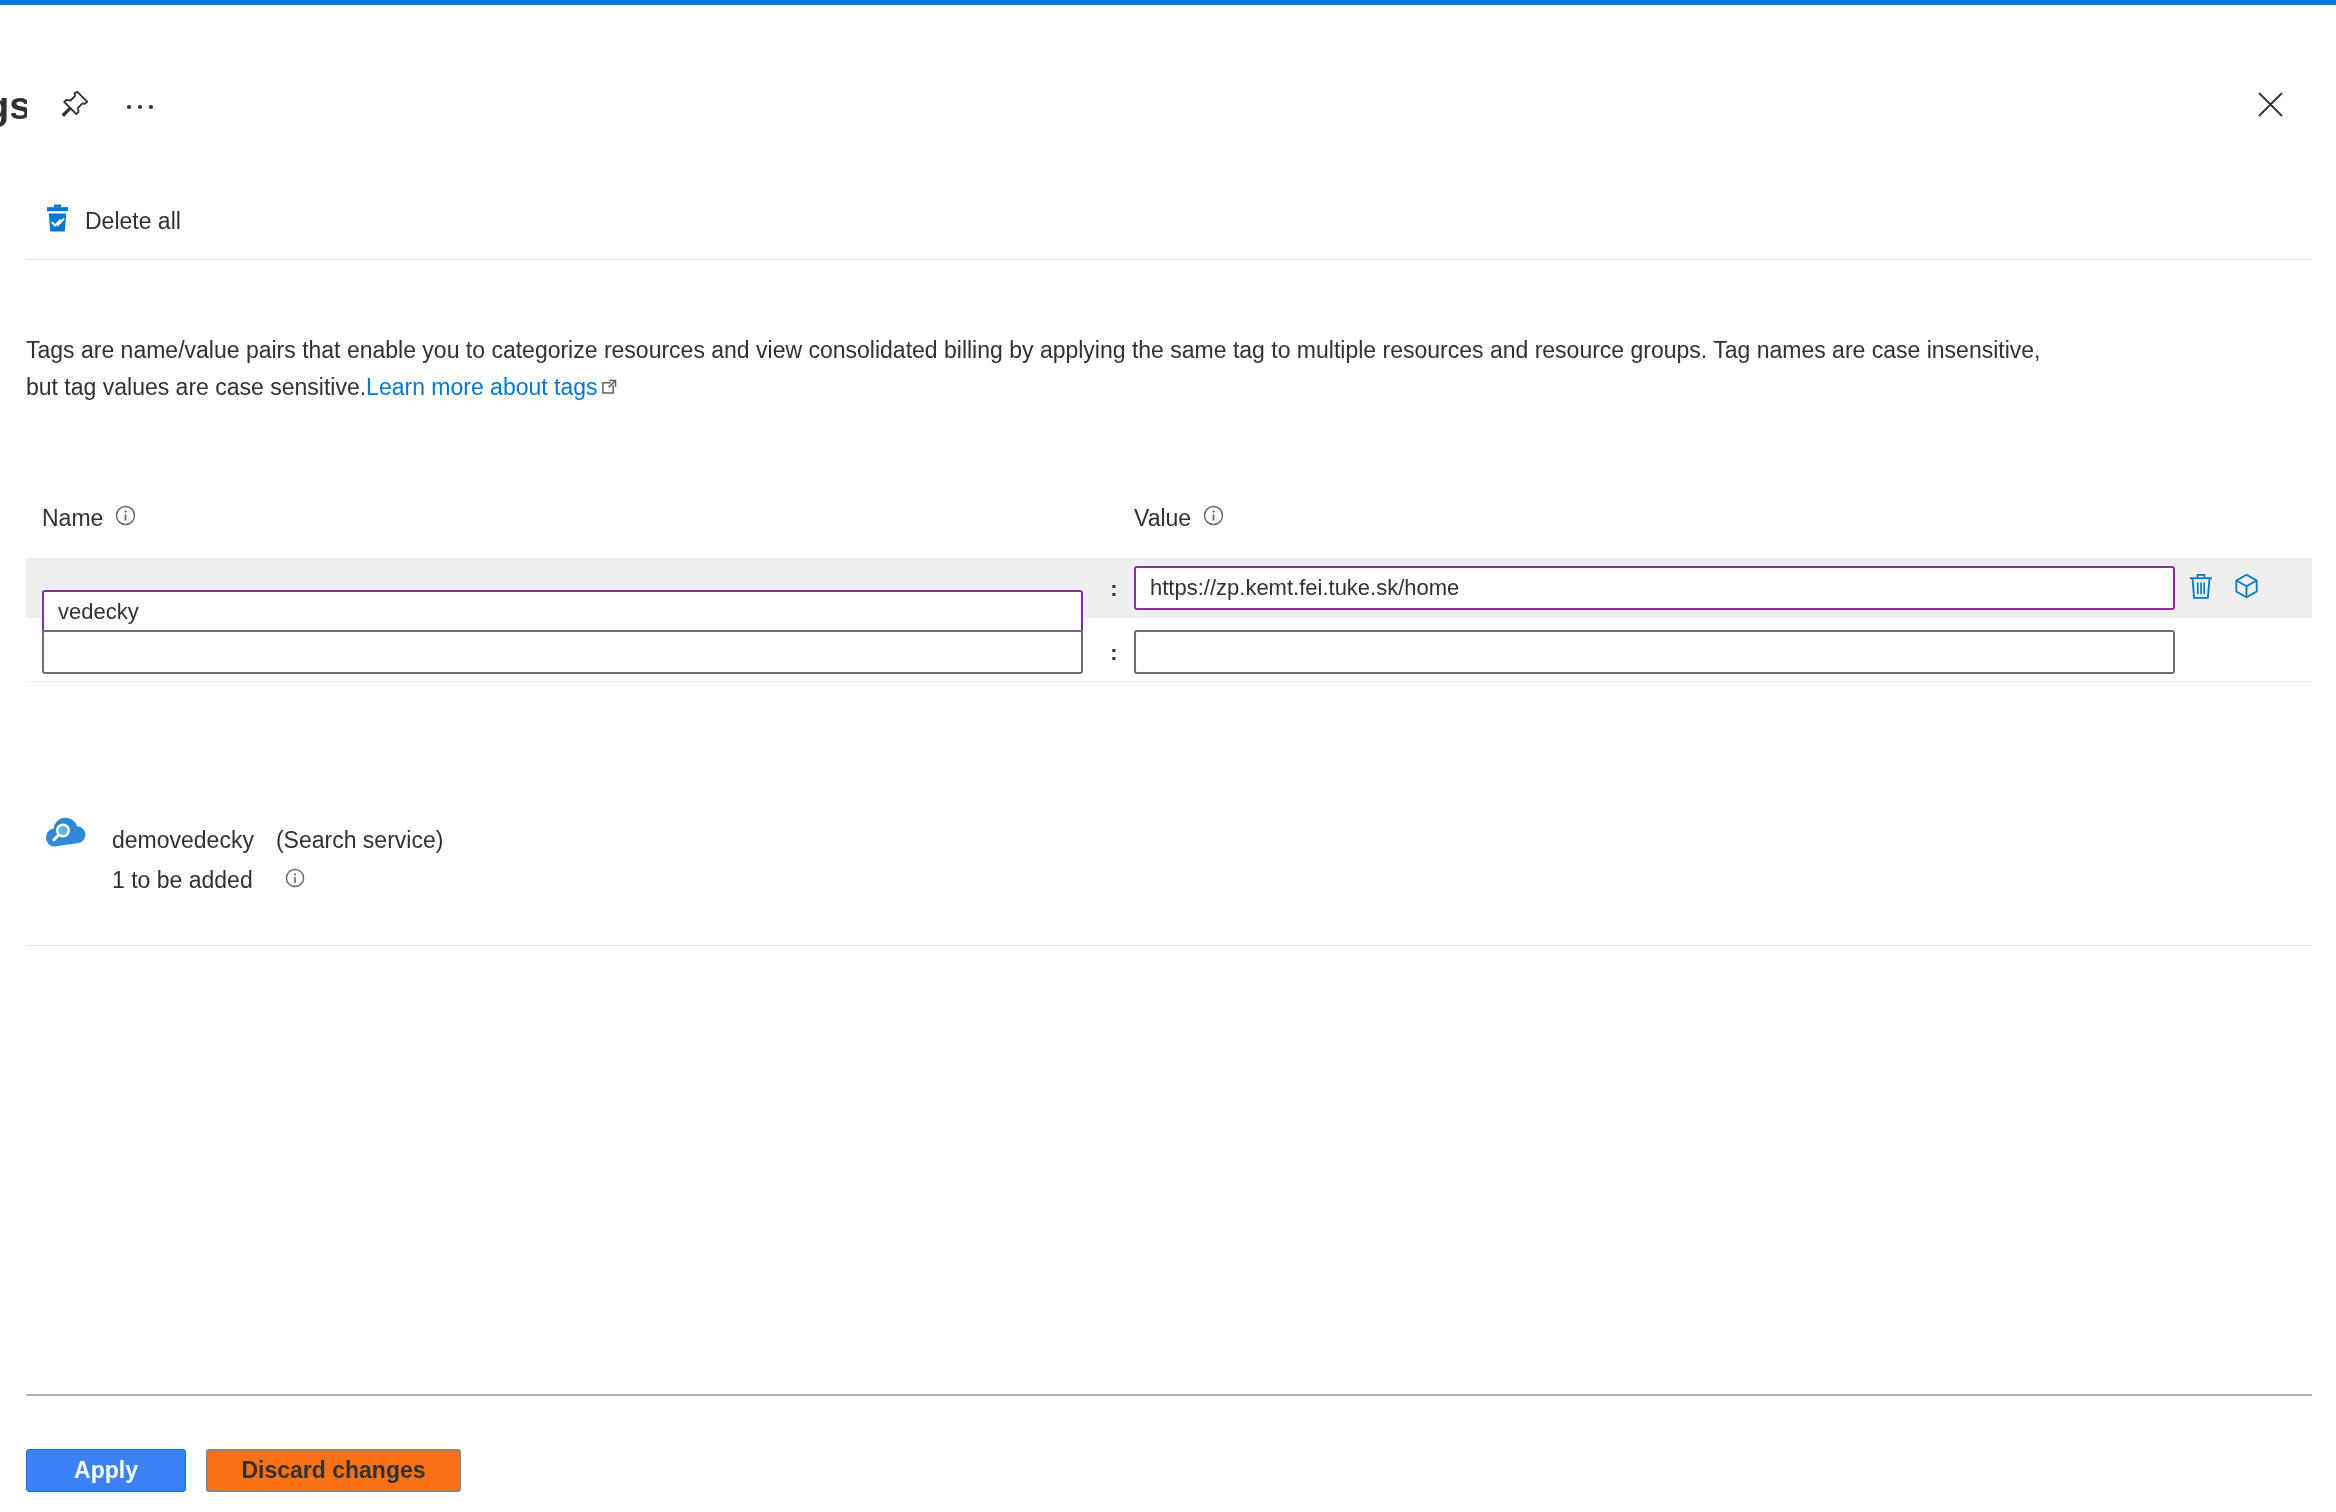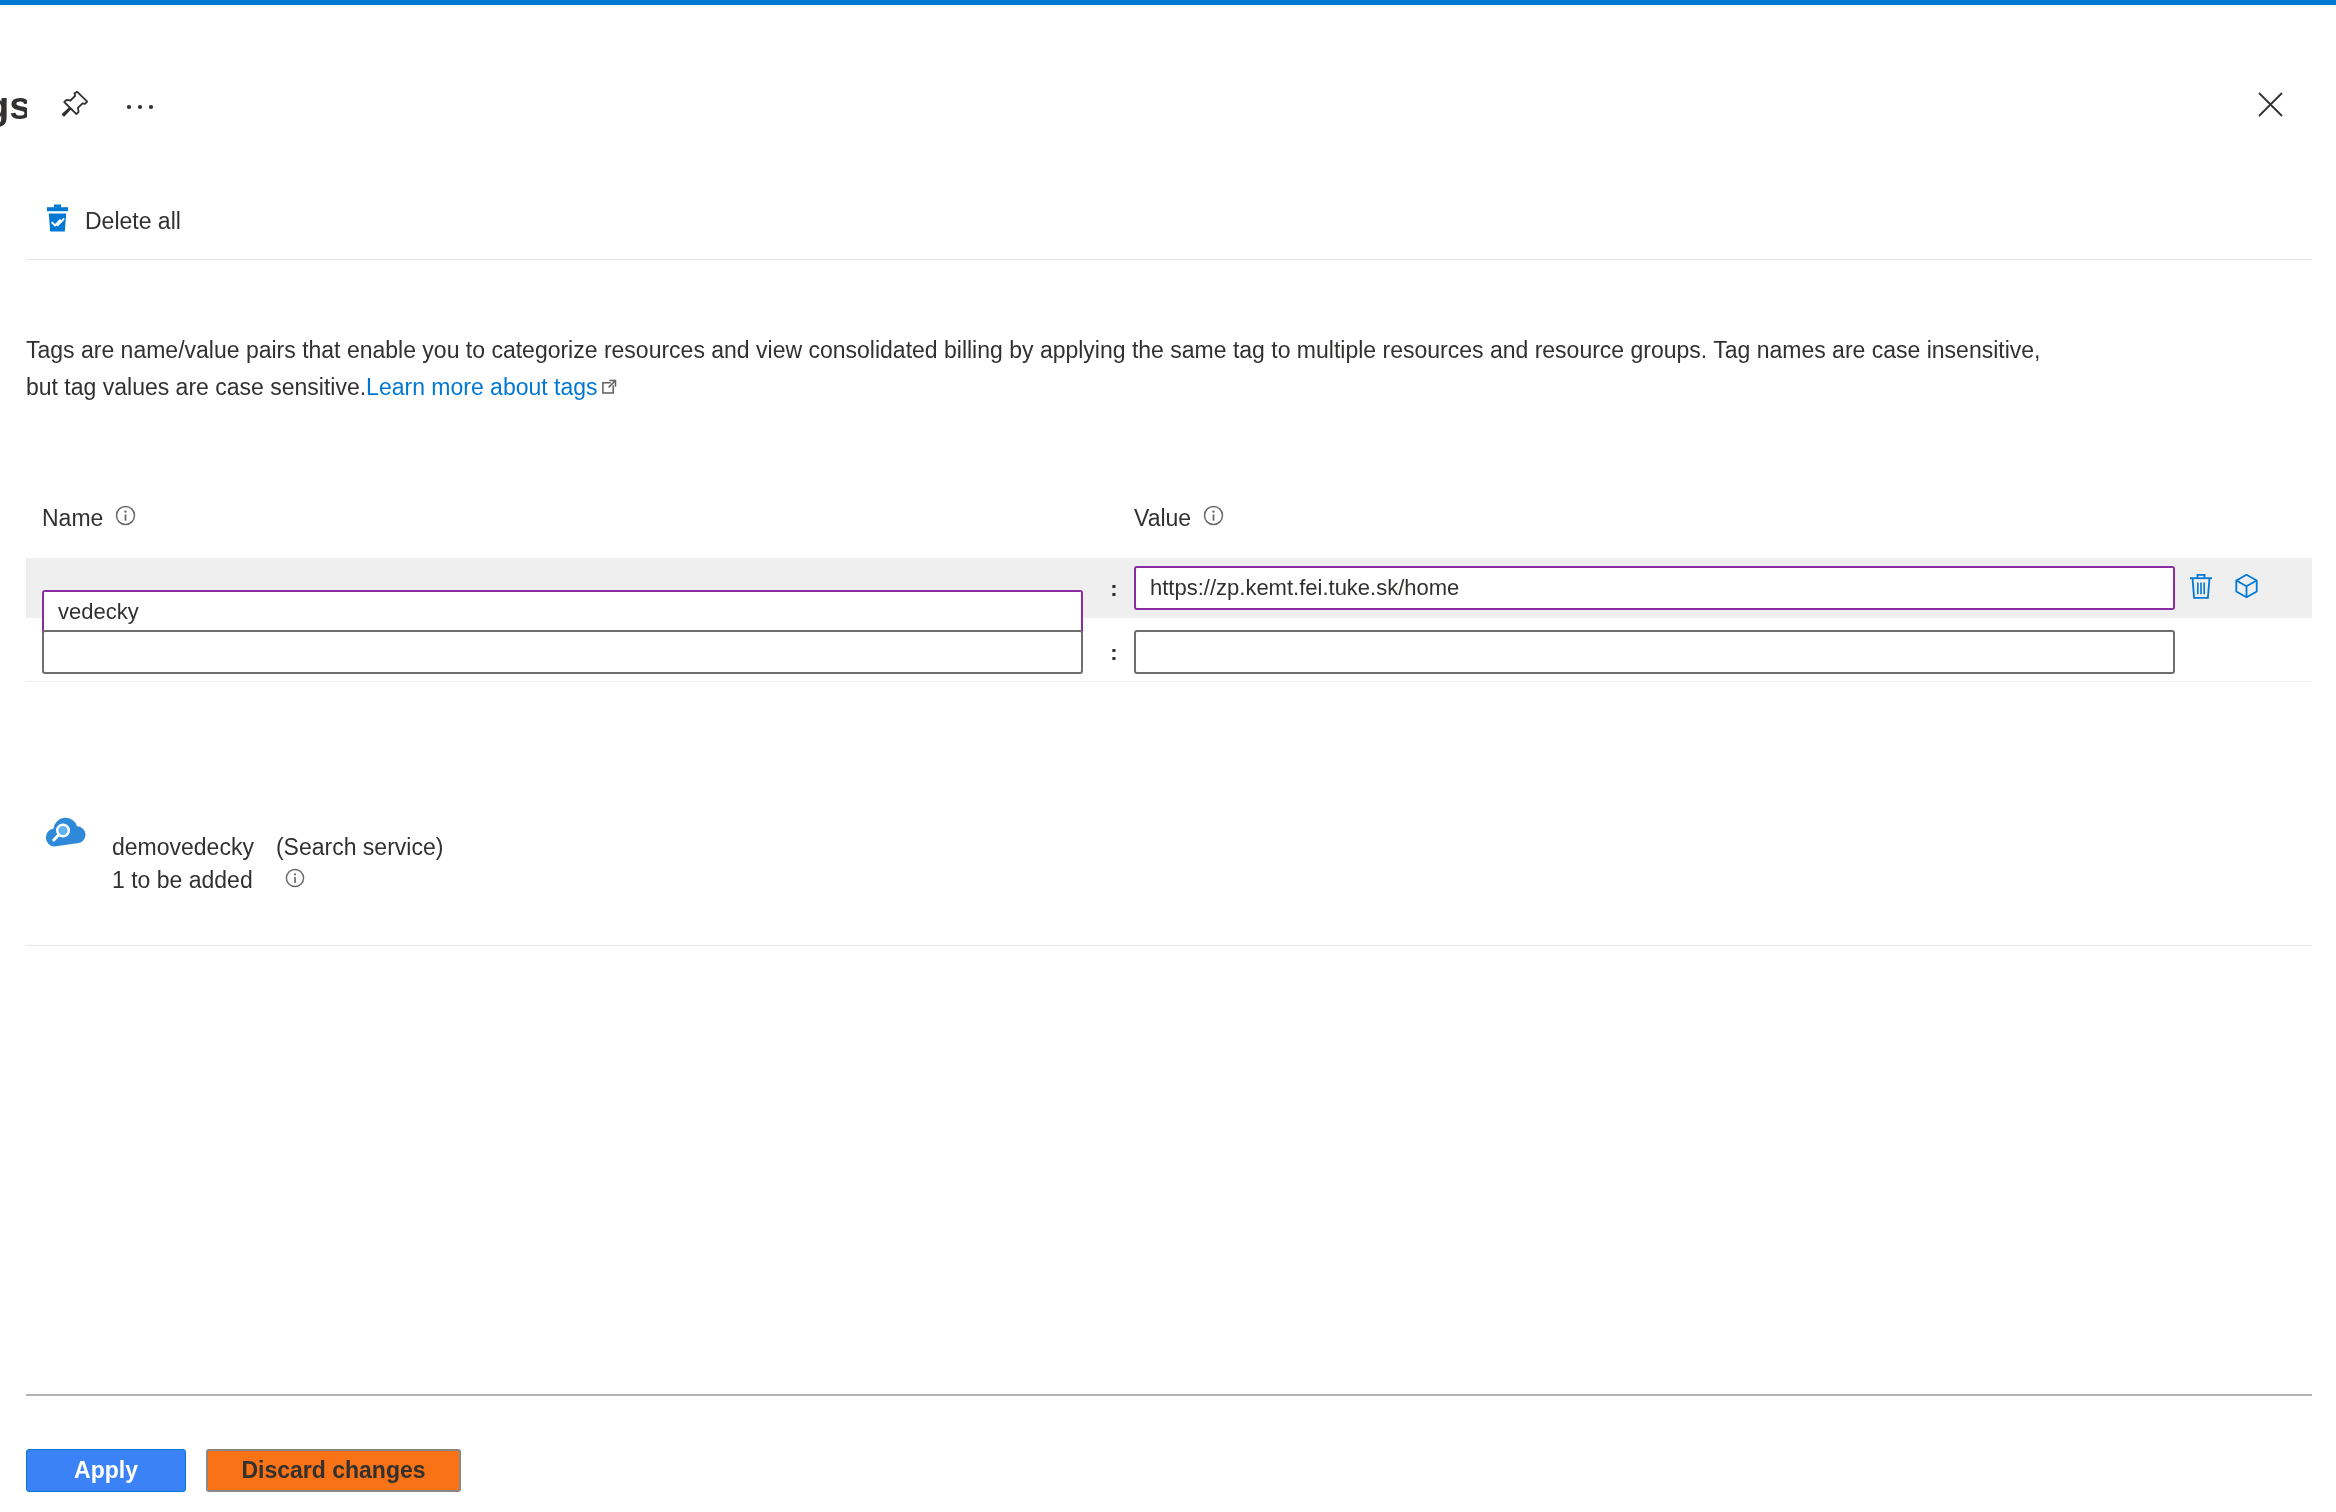--- a/index.html
+++ b/index.html
@@ -46,21 +46,21 @@
   #name-input-2{left:42px;top:630px;}
   #value-input-2{left:1134px;top:630px;}
   .colon{position:absolute;left:1100px;width:28px;text-align:center;font-size:22px;font-weight:700;color:#323130;}
   #colon-1{top:576px;}
   #colon-2{top:640px;}
   .row-icons{position:absolute;left:2188px;top:572px;display:flex;gap:18px;align-items:center;}
   .row-icons .ric{background:transparent;border:none;padding:0;cursor:pointer;display:flex;align-items:center;}
 
   
   .res-icon{position:absolute;left:44px;top:817px;}
-  .res-line1{position:absolute;left:112px;top:824px;height:32px;display:flex;align-items:center;gap:22px;font-size:23px;color:#323130;margin-top:7px;}
+  .res-line1{position:absolute;left:112px;top:824px;height:32px;display:flex;align-items:center;gap:22px;font-size:23px;color:#323130;}
   .res-line2{position:absolute;left:112px;top:864px;height:32px;display:flex;align-items:center;gap:32px;font-size:23px;color:#323130;}
 
   
   .btn{position:absolute;top:1449px;height:43px;font-size:23px;font-weight:700;font-family:inherit;border-radius:3px;cursor:pointer;}
   #apply-btn{left:26px;width:160px;background:#3b82f6;color:#fff;border:1px solid #0078d4;}
   #discard-btn{left:197px;width:255px;background:#f97316;color:#323130;border:2px solid #8a8886;margin-left:9px;}
 </style>
 </head>
 <body>
 

